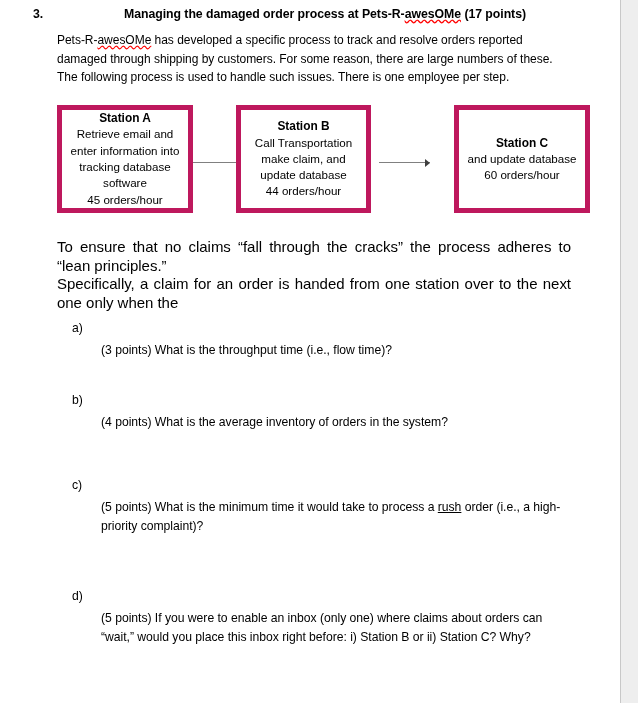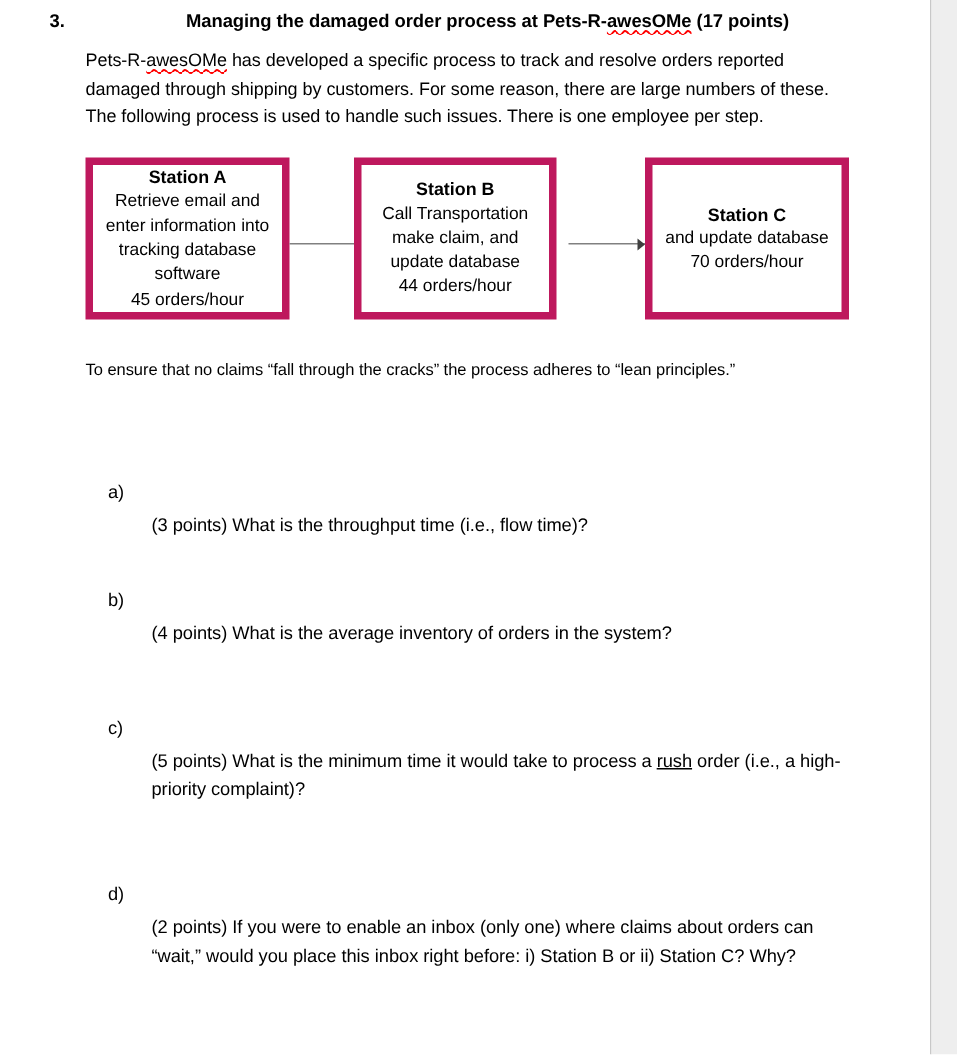--- a/index.html
+++ b/index.html
@@ -110,21 +110,21 @@
     flex-direction: column;
     align-items: center;
     justify-content: center;
     text-align: center;
     font-size: 11.6px;
     line-height: 16.3px;
     padding: 0 4px;
   }
   #station-box-a { left: 57px;  width: 136px; }
   #station-box-b { left: 236px; width: 135px; }
-  #station-box-c { left: 430px; width: 136px; }
+  #station-box-c { left: 454px; width: 136px; }
 
   .station-title {
     font-weight: bold;
     font-size: 11.9px;
     margin-bottom: 0px;
   }
   .station-line { display: block; text-align: center; }
 
   
   .connector {
@@ -152,21 +152,21 @@
     border-bottom: 4px solid transparent;
     border-left: 5px solid #3f3f3f;
   }
 
   
   #lean-paragraph {
     position: absolute;
     left: 57px;
     top: 238px;
     width: 514px;
-    font-size: 11px;
+    font-size: 15px;
     line-height: 18.7px;
     text-align: justify;
     letter-spacing: -0.03px;
   }
   #lean-paragraph > span { display: block; }
 
   
   .subq {
     position: absolute;
     left: 72px;
@@ -234,42 +234,43 @@
     </div>
 
     <div class="connector" id="connector-b-c">
       <div class="shaft"></div>
       <div class="head"></div>
     </div>
 
     <div class="station-box" id="station-box-c">
       <span class="station-title">Station C</span>
       <span class="station-line">and update database</span>
-      <span class="station-line">70 orders/hour</span>
+      <span class="station-line">60 orders/hour</span>
     </div>
 
   </div>
 
   <div id="lean-paragraph">
     <span>To ensure that no claims “fall through the cracks” the process adheres to “lean principles.”</span>
+    <span>Specifically, a claim for an order is handed from one station over to the next one only when the</span>
   </div>
 
   <div class="subq" id="subq-a">
     <span class="marker">a)</span>
     <span class="body">(3 points) What is the throughput time (i.e., flow time)?</span>
   </div>
 
   <div class="subq" id="subq-b">
     <span class="marker">b)</span>
     <span class="body">(4 points) What is the average inventory of orders in the system?</span>
   </div>
 
   <div class="subq" id="subq-c">
     <span class="marker">c)</span>
     <span class="body"><span>(5 points) What is the minimum time it would take to process a </span><span class="underlined">rush</span><span> order (i.e., a high-priority complaint)?</span></span>
   </div>
 
   <div class="subq" id="subq-d">
     <span class="marker">d)</span>
-    <span class="body">(2 points) If you were to enable an inbox (only one) where claims about orders can “wait,” would you place this inbox right before: i) Station B or ii) Station C? Why?</span>
+    <span class="body">(5 points) If you were to enable an inbox (only one) where claims about orders can “wait,” would you place this inbox right before: i) Station B or ii) Station C? Why?</span>
   </div>
 
 </div>
 
 </body></html>

